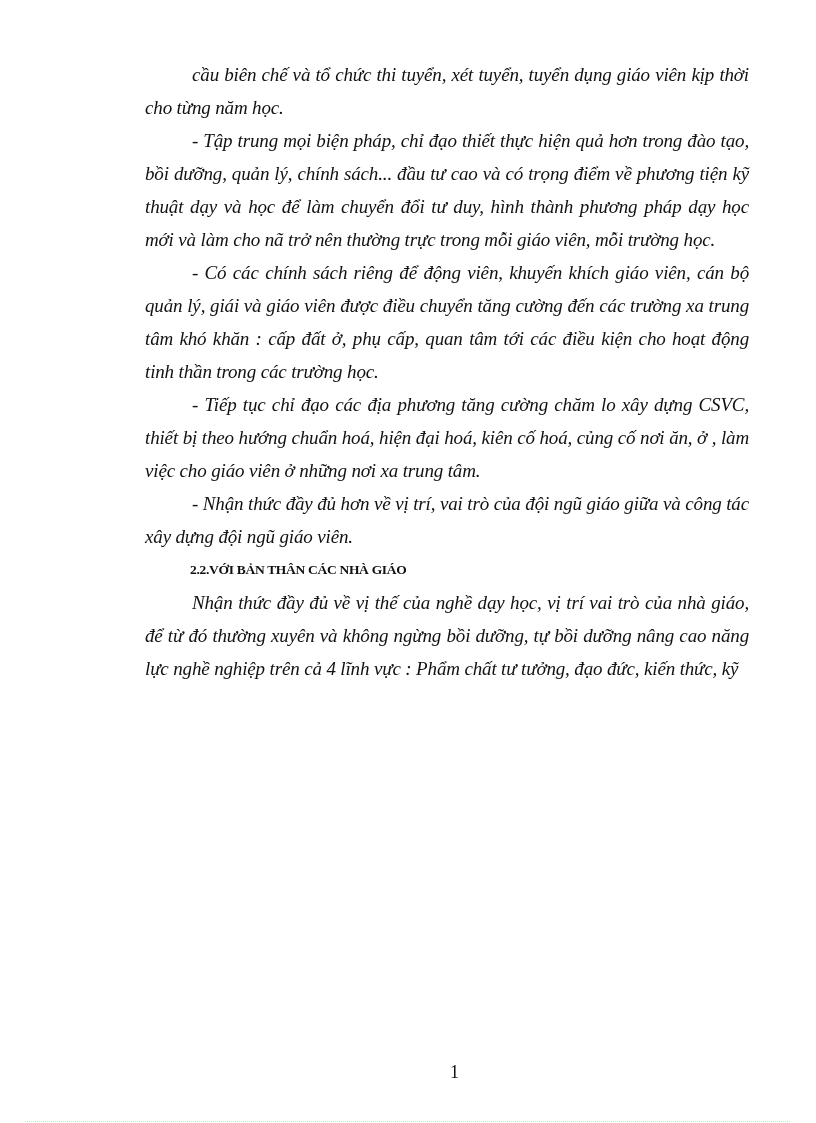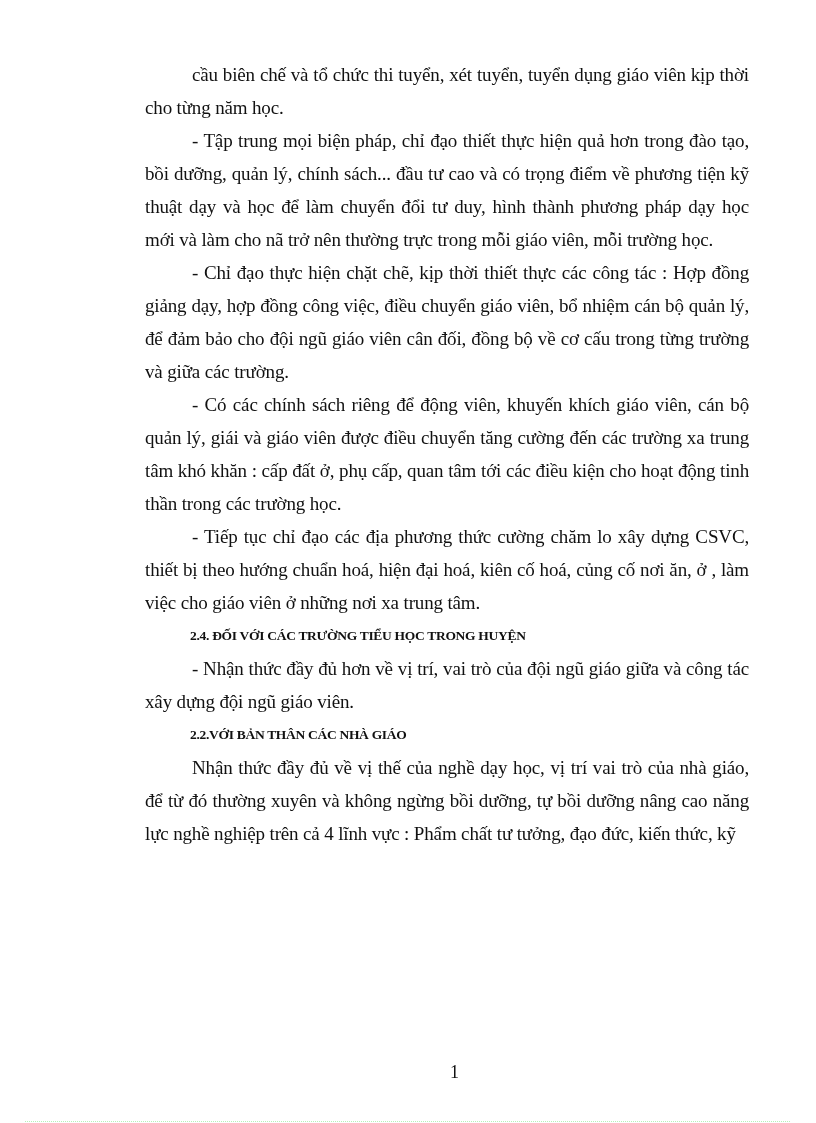--- a/index.html
+++ b/index.html
@@ -30,20 +30,21 @@
       width: 604px;
     }
     .para {
       margin: 0;
       font-size: 19px;
       line-height: 33px;
       text-align: justify;
       text-indent: 47px;
       letter-spacing: -0.15px;
       word-spacing: 0px;
+      font-style: italic;
     }
     .heading {
       margin: 0;
       font-size: 13.5px;
       line-height: 33px;
       font-weight: bold;
       text-indent: 45px;
       letter-spacing: -0.3px;
       height: 33px;
       transform-origin: left center;
@@ -64,24 +65,22 @@
       border-top: 1px dotted #b8f0b8;
     }
   </style>
 </head>
 <body>
 
 <div class="page">
   <div class="body-text">
     <p class="para">cầu biên chế và tổ chức thi tuyển, xét tuyển, tuyển dụng giáo viên kịp thời cho từng năm học.</p>
     <p class="para">- Tập trung mọi biện pháp, chỉ đạo thiết thực hiện quả hơn trong đào tạo, bồi dưỡng, quản lý, chính sách... đầu tư cao và có trọng điểm về phương tiện kỹ thuật dạy và học để làm chuyển đổi tư duy, hình thành phương pháp dạy học mới và làm cho nã trở nên thường trực trong mỗi giáo viên, mỗi trường học.</p>
-    <p class="para">- Chỉ đạo thực hiện chặt chẽ, kịp thời thiết thực các công tác : Hợp đồng giảng dạy, hợp đồng công việc, điều chuyển giáo viên, bổ nhiệm cán bộ quản lý, để đảm bảo cho đội ngũ giáo viên cân đối, đồng bộ về cơ cấu trong từng trường và giữa các trường.</p>
     <p class="para">- Có các chính sách riêng để động viên, khuyến khích giáo viên, cán bộ quản lý, giái và giáo viên được điều chuyển tăng cường đến các trường xa trung tâm khó khăn : cấp đất ở, phụ cấp, quan tâm tới các điều kiện cho hoạt động tinh thần trong các trường học.</p>
-    <p class="para">- Tiếp tục chỉ đạo các địa phương thức cường chăm lo xây dựng CSVC, thiết bị theo hướng chuẩn hoá, hiện đại hoá, kiên cố hoá, củng cố nơi ăn, ở , làm việc cho giáo viên ở những nơi xa trung tâm.</p>
-    <p class="heading">2.4. ĐỐI VỚI CÁC TRƯỜNG TIỂU HỌC TRONG HUYỆN</p>
+    <p class="para">- Tiếp tục chỉ đạo các địa phương tăng cường chăm lo xây dựng CSVC, thiết bị theo hướng chuẩn hoá, hiện đại hoá, kiên cố hoá, củng cố nơi ăn, ở , làm việc cho giáo viên ở những nơi xa trung tâm.</p>
     <p class="para">- Nhận thức đầy đủ hơn về vị trí, vai trò của đội ngũ giáo giữa và công tác xây dựng đội ngũ giáo viên.</p>
     <p class="heading">2.2.VỚI BẢN THÂN CÁC NHÀ GIÁO</p>
     <p class="para"> Nhận thức đầy đủ về vị thế của nghề dạy học, vị trí vai trò của nhà giáo, để từ đó thường xuyên và không ngừng bồi dưỡng, tự bồi dưỡng nâng cao năng lực nghề nghiệp trên cả 4 lĩnh vực : Phẩm chất tư tưởng, đạo đức, kiến thức, kỹ</p>
   </div>
 
   <div class="page-number">1</div>
 
   <div class="footer-rule"></div>
 </div>
 

